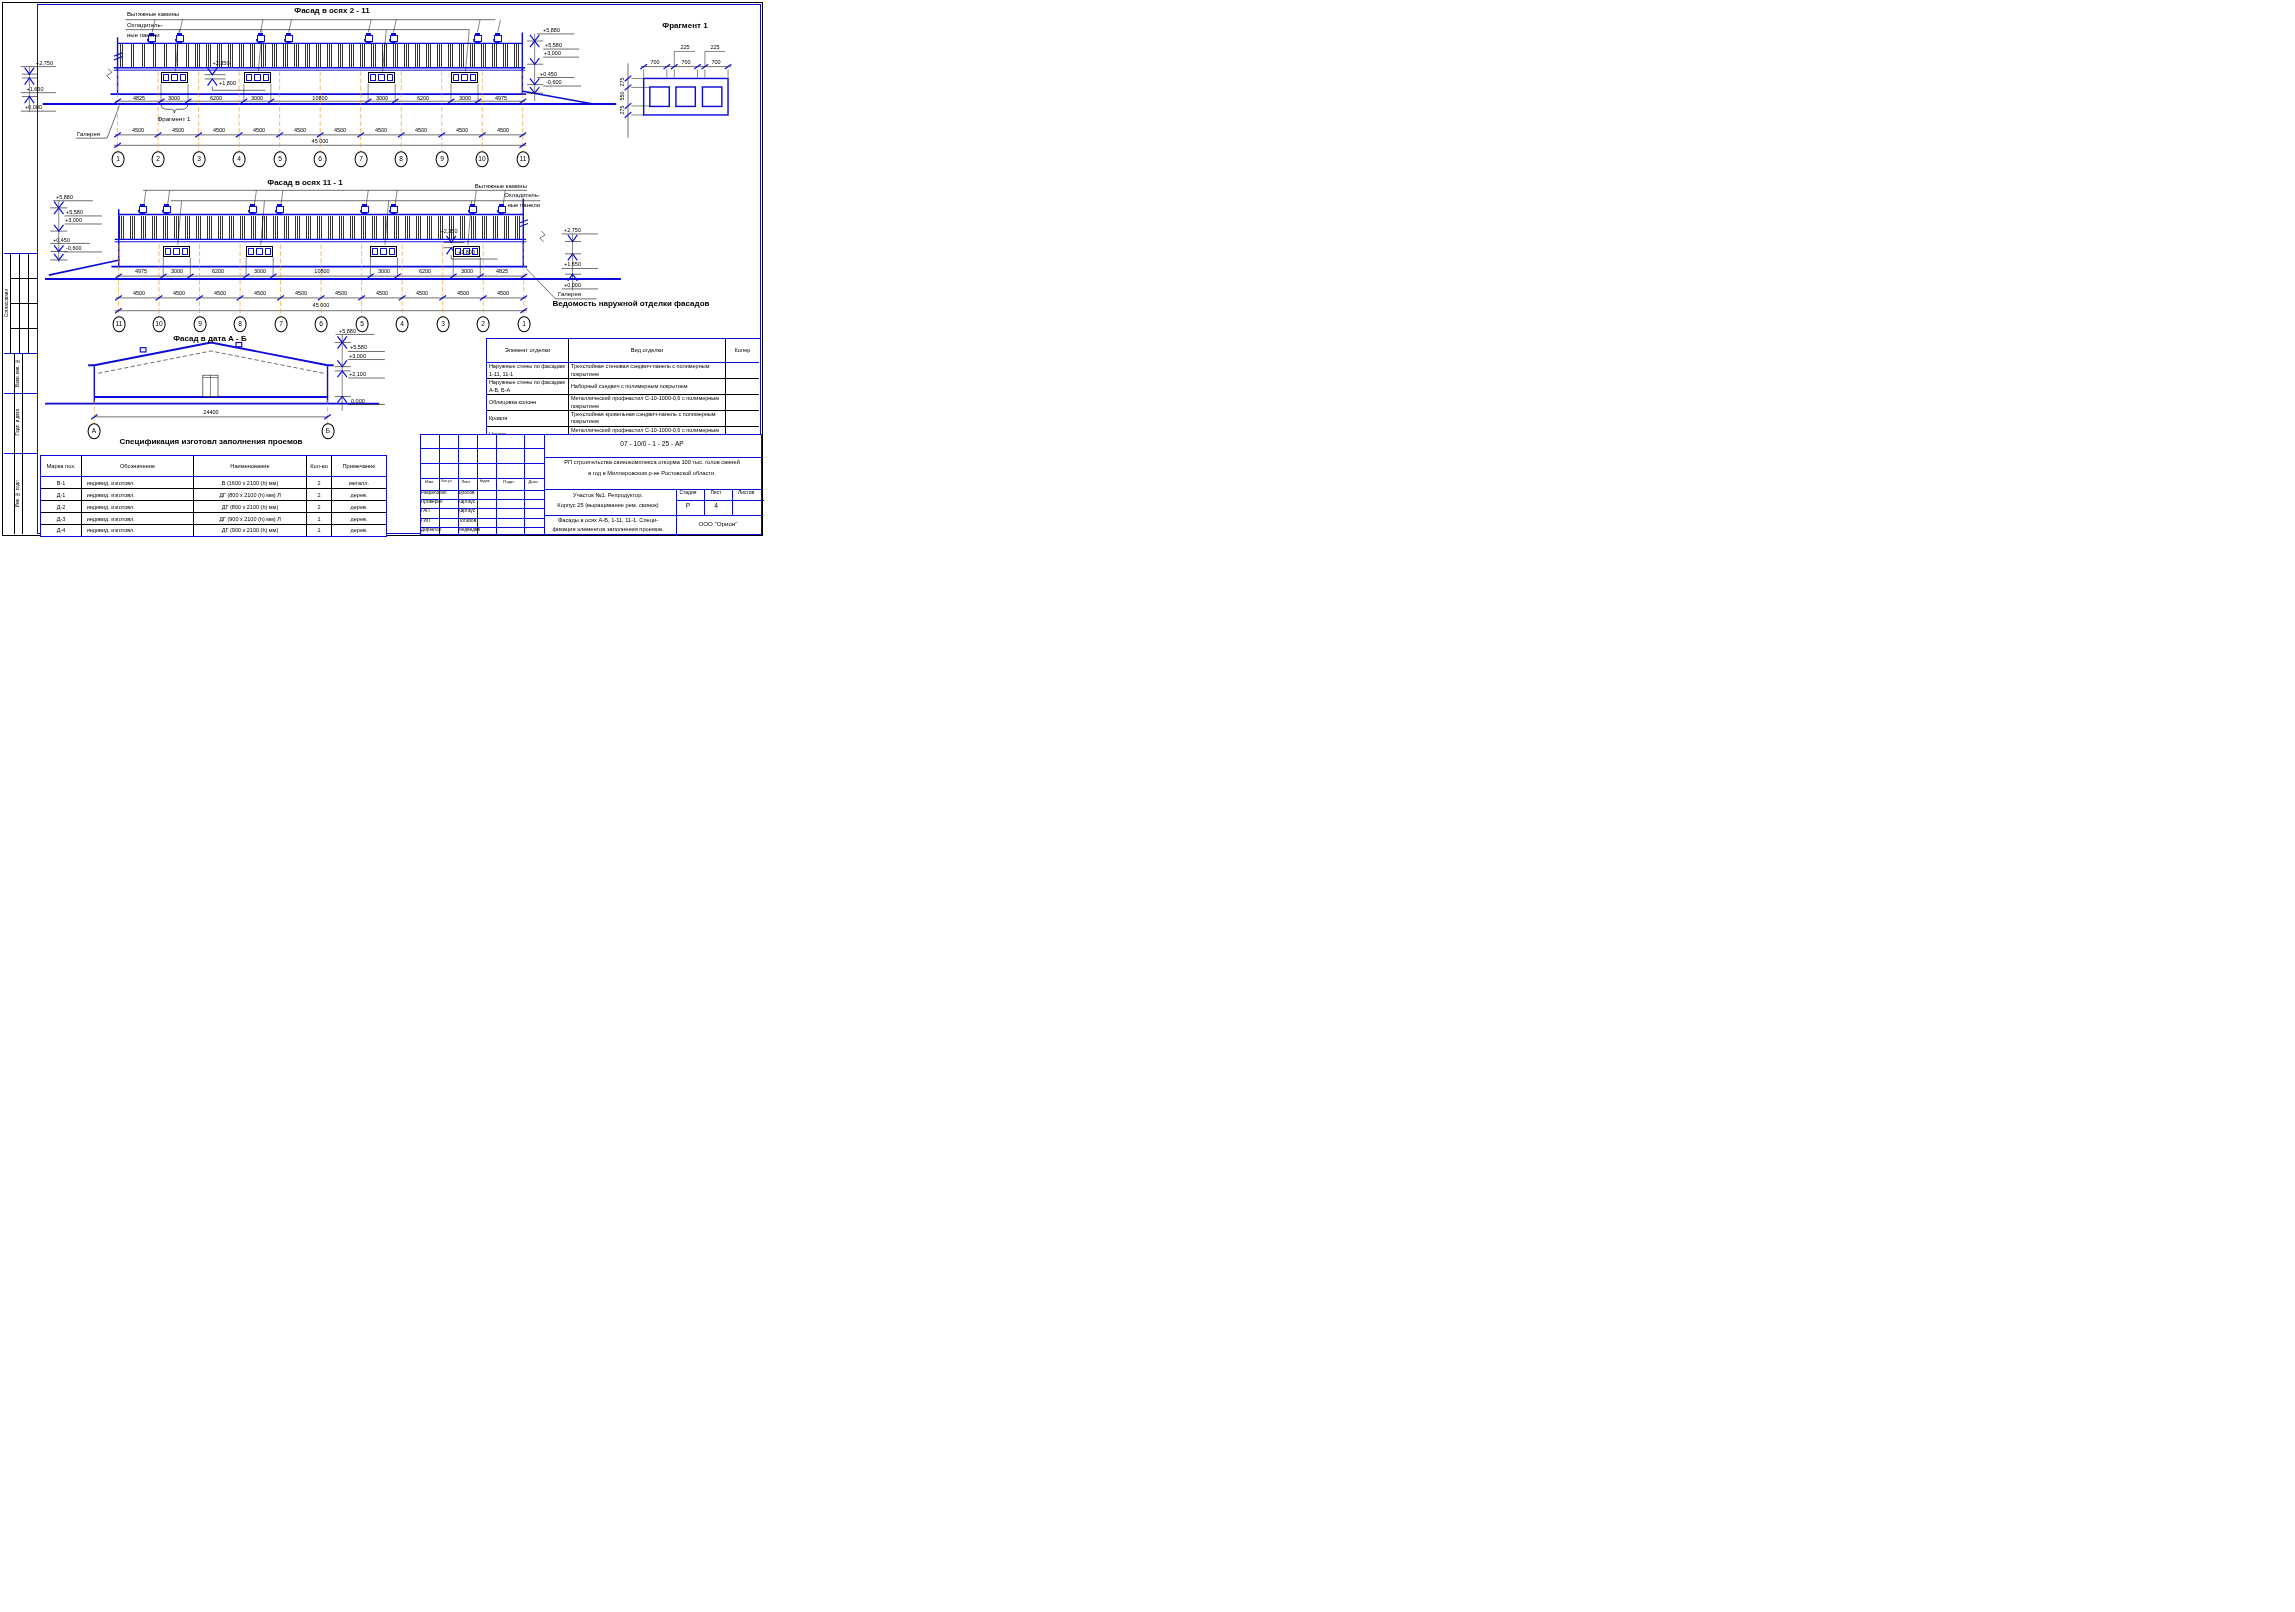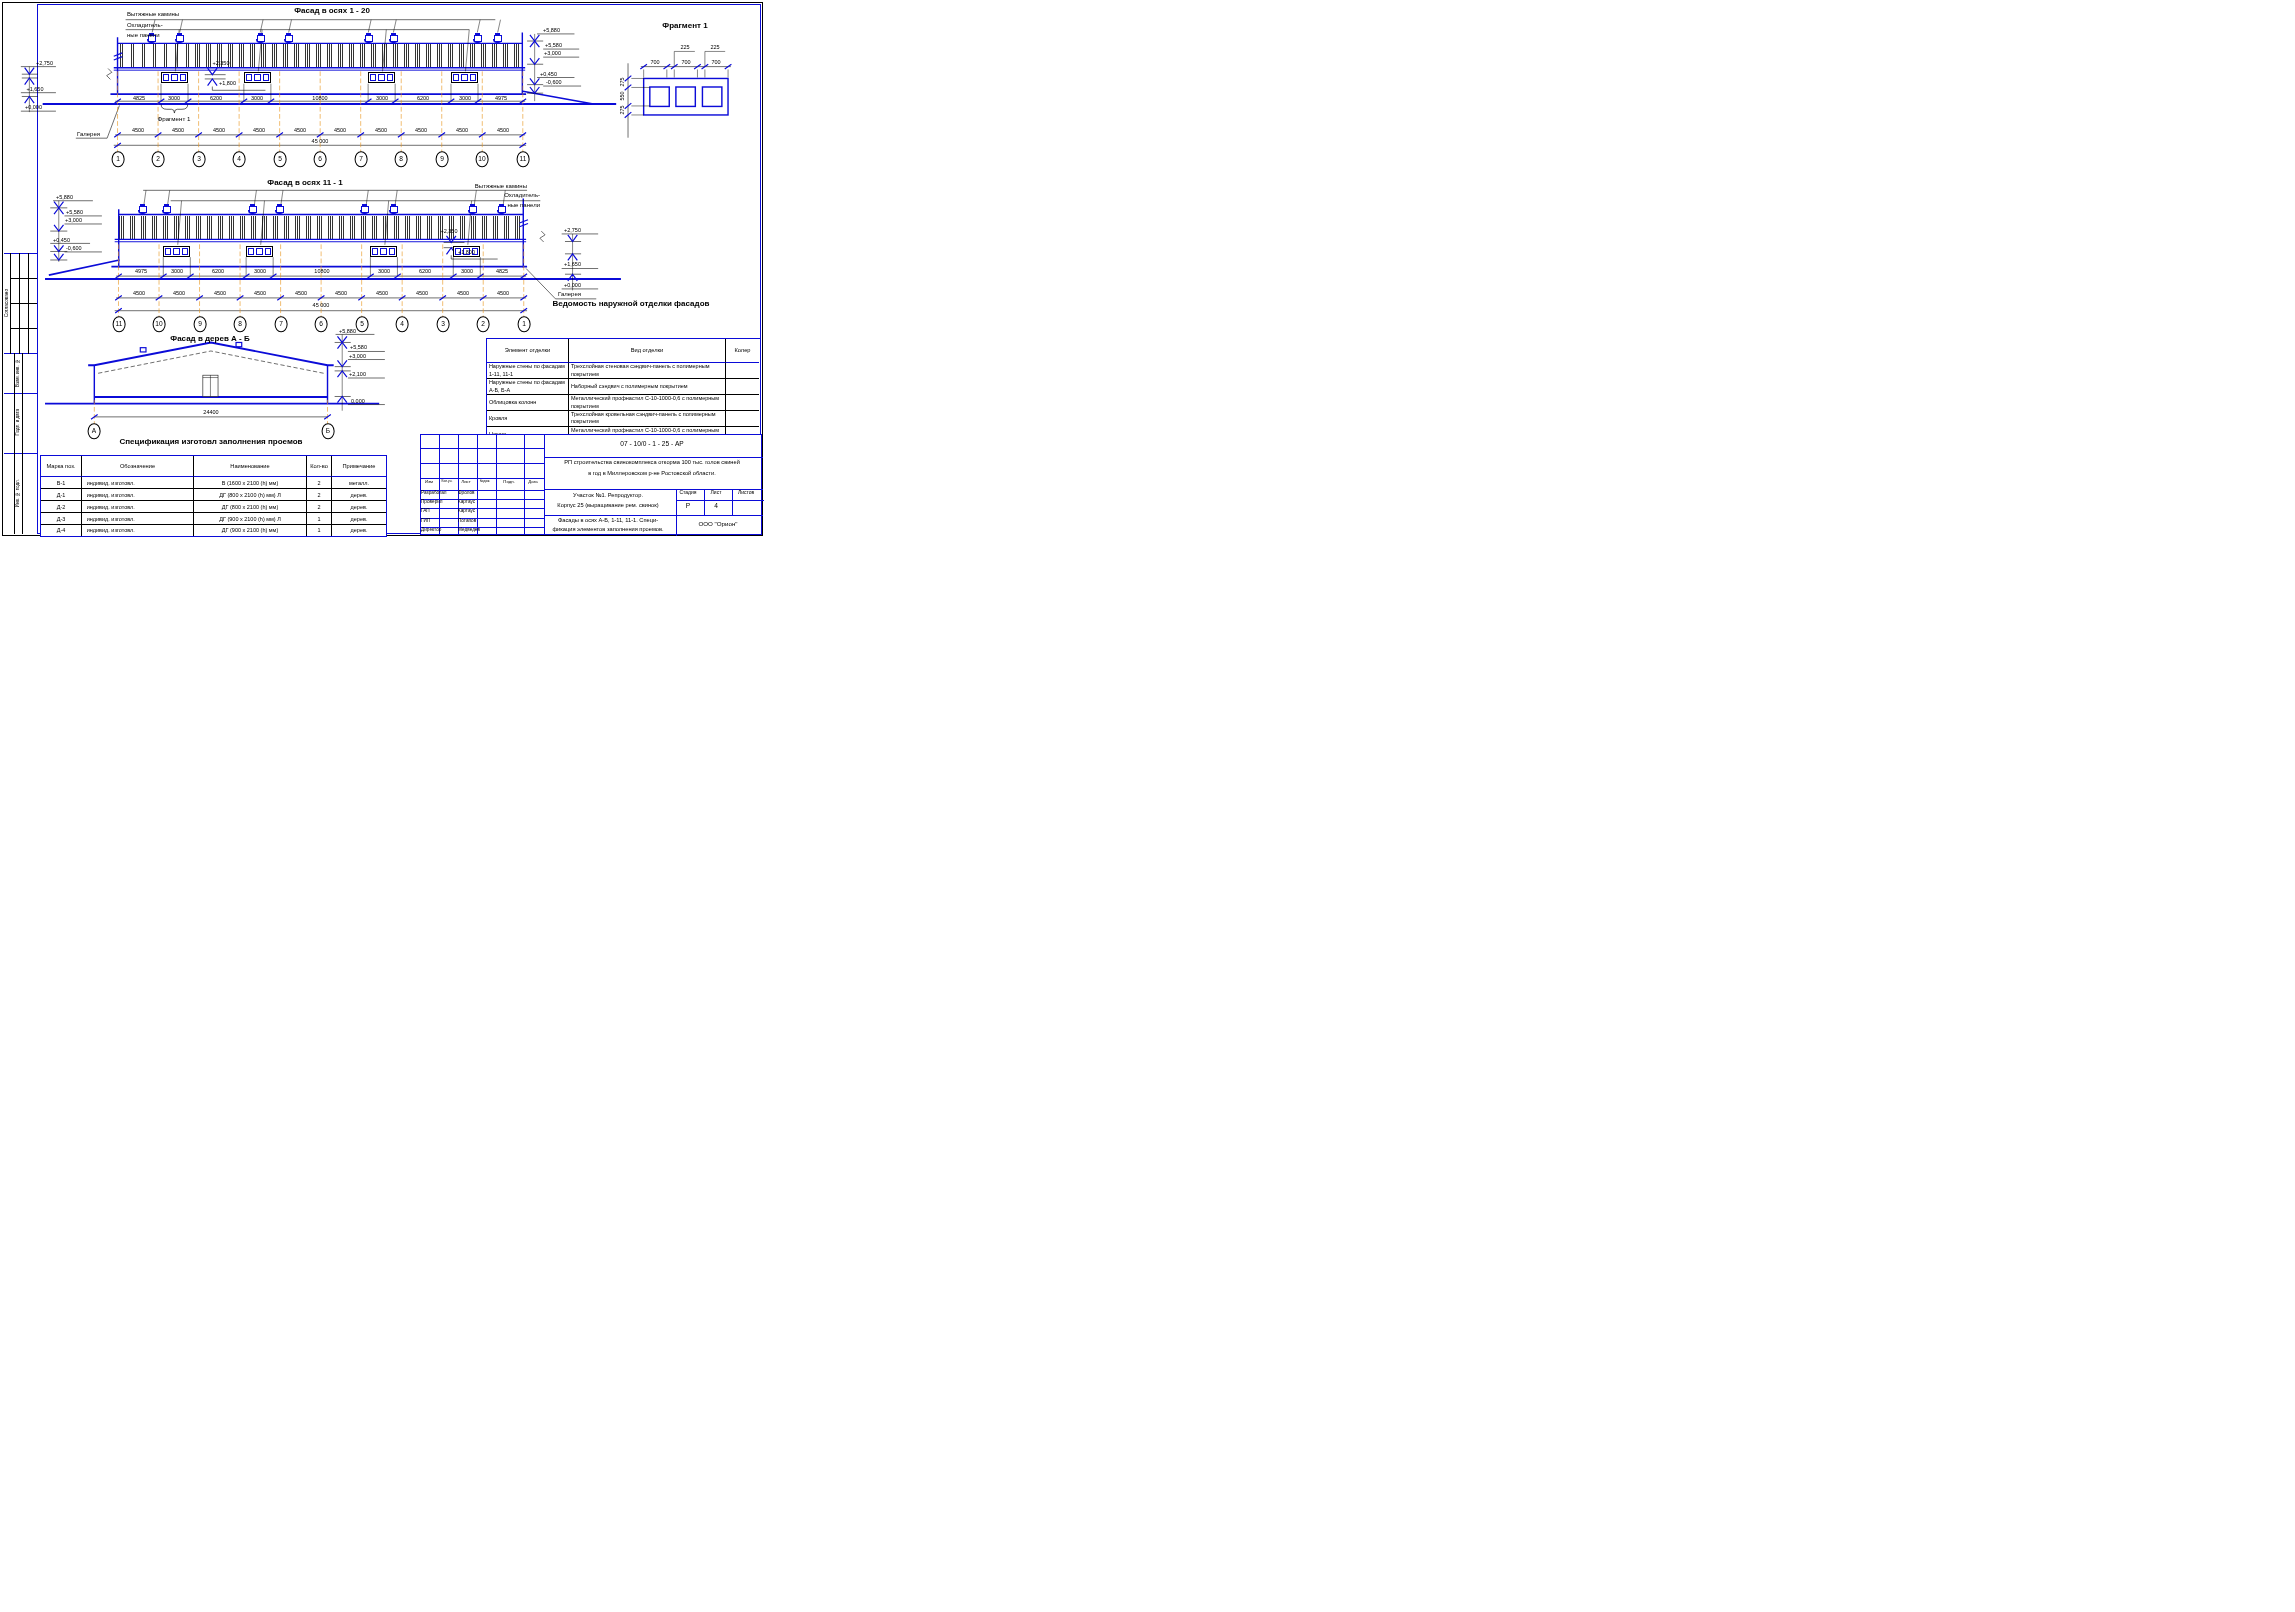--- a/index.html
+++ b/index.html
@@ -256,21 +256,21 @@
       <i></i>
       <i></i>
     </div>
   <div class="win" style="left:453px;top:246px;width:27px">
       <i></i>
       <i></i>
       <i></i>
     </div>
 </div>
 
-<div class="ttl" style="left:332px;top:6.2px">Фасад в осях 1 - 20</div>
+<div class="ttl" style="left:332px;top:6.2px">Фасад в осях 2 - 11</div>
 <div class="lab" style="left:127px;top:11.4px">Вытяжные камины</div>
 <div class="lab" style="left:127px;top:22px">Охладитель-</div>
 <div class="lab" style="left:127px;top:32px">ные панели</div>
 <div class="lab" style="left:77px;top:131px">Галерея</div>
 <div class="t c" style="left:174px;top:116px;font-size:6.2px">Фрагмент 1</div>
 <div class="t c" style="left:221px;top:60px">+2,350</div>
 <div class="t" style="left:219px;top:80px">+1,800</div>
 <div class="t r" style="left:53px;top:60px">+2,750</div>
 <div class="t" style="left:26.5px;top:86px">+1,650</div>
 <div class="t" style="left:25px;top:104px">+0,000</div>
@@ -395,21 +395,21 @@
 <div class="crc" style="left:443px;top:324px">
     <span>3</span>
   </div>
 <div class="crc" style="left:483px;top:324px">
     <span>2</span>
   </div>
 <div class="crc" style="left:524px;top:324px">
     <span>1</span>
   </div>
 
-<div class="ttl" style="left:210px;top:334px">Фасад в дерев А - Б</div>
+<div class="ttl" style="left:210px;top:334px">Фасад в дата А - Б</div>
 <div class="t" style="left:339px;top:328px">+5,880</div>
 <div class="t" style="left:350px;top:344px">+5,580</div>
 <div class="t" style="left:349px;top:353px">+3,000</div>
 <div class="t" style="left:349px;top:371px">+2,100</div>
 <div class="t" style="left:351px;top:398px">0,000</div>
 <div class="t c" style="left:211px;top:409px">24400</div>
 <div class="crc" style="left:94px;top:431px">
     <span>А</span>
   </div>
 <div class="crc" style="left:328px;top:431px">

